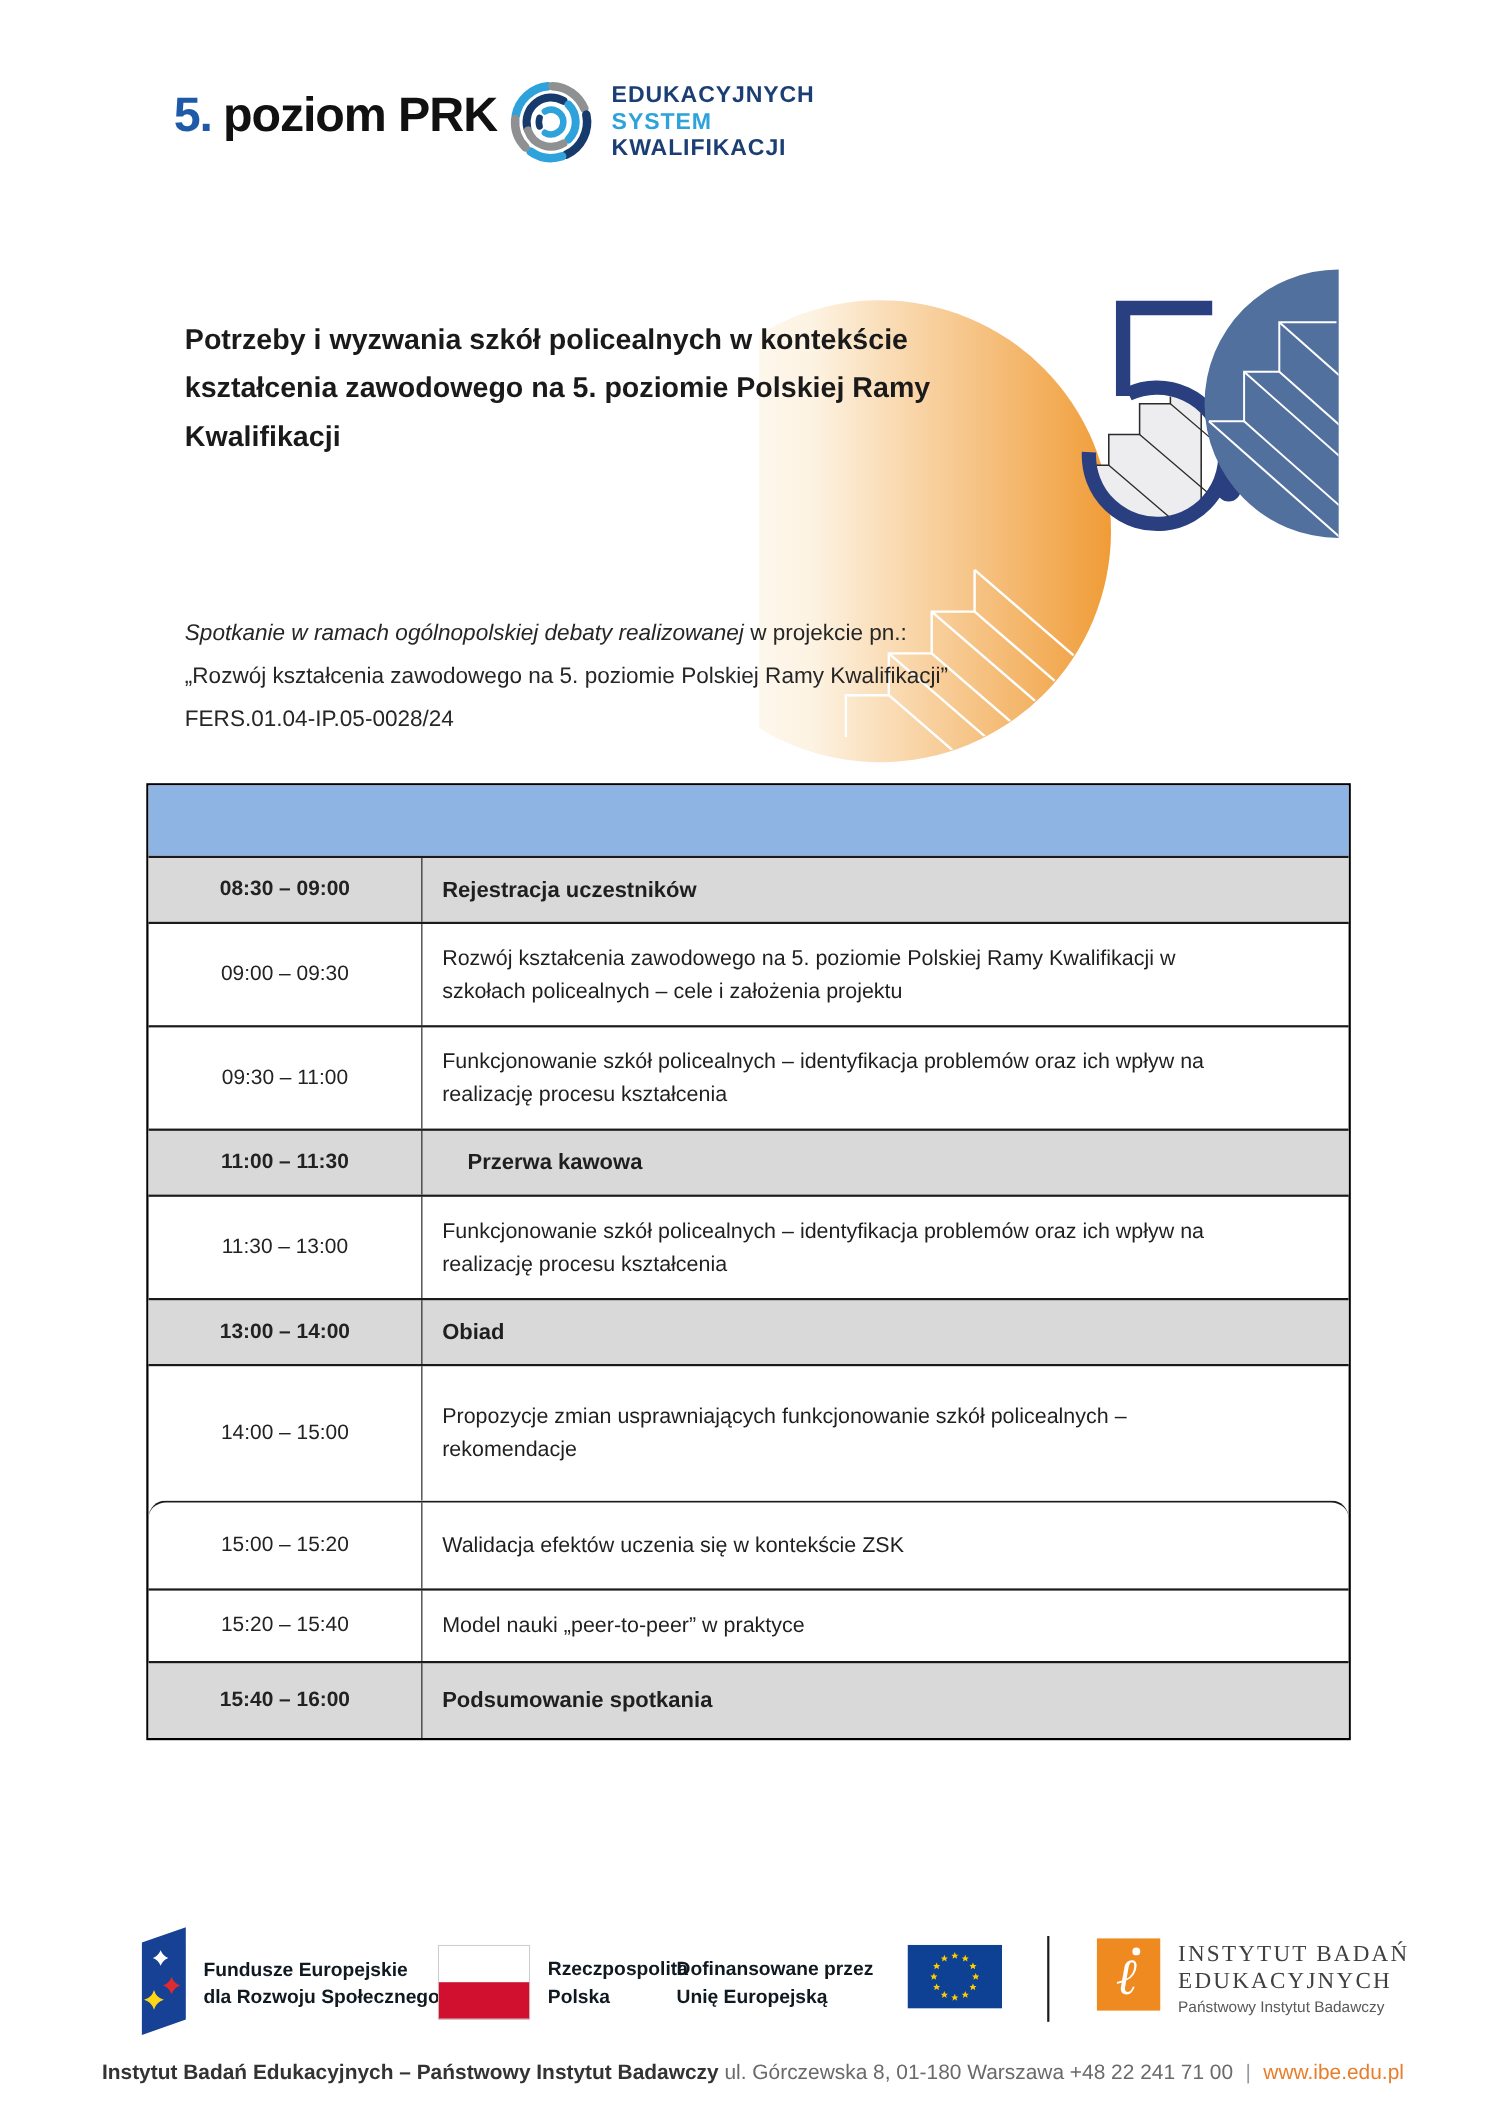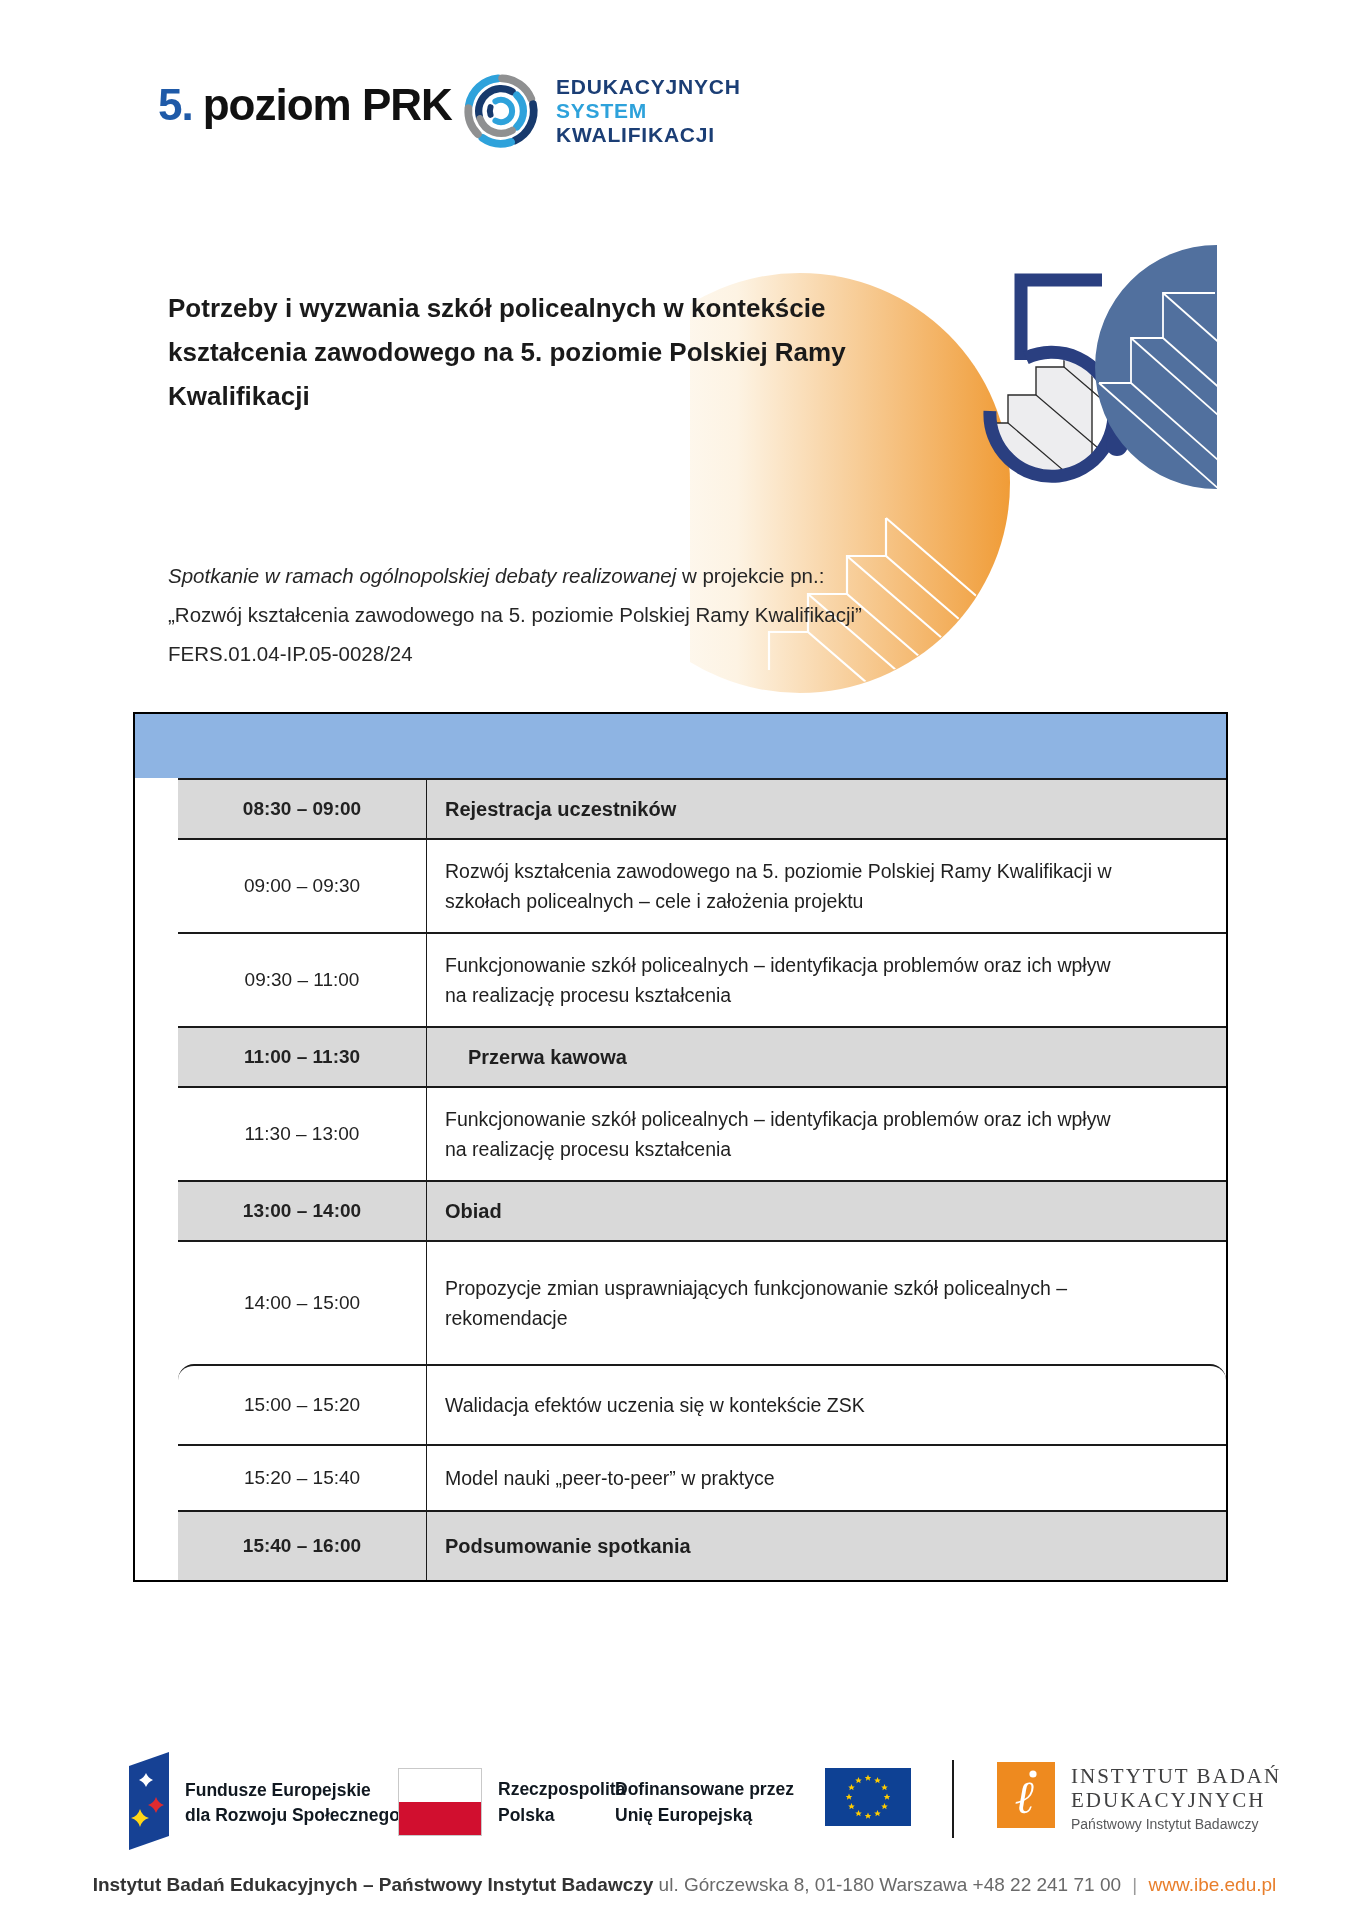--- a/index.html
+++ b/index.html
@@ -22,21 +22,21 @@
   
   .title{position:absolute;left:168px;top:286px;z-index:2;font-weight:bold;
          font-size:26px;line-height:44px;color:#1a1a1a;white-space:nowrap;}
   .meta{position:absolute;left:168px;top:556px;z-index:2;font-size:20.5px;
         line-height:39px;color:#262626;white-space:nowrap;}
   .meta .it{font-style:italic;}
 
   
   .agenda{position:absolute;left:133px;top:712px;width:1091px;border:2px solid #000;z-index:2;background:#fff;}
   .agenda-header{height:64px;background:#8EB4E3;}
-  .agenda-row{display:flex;border-top:2px solid #1a1a1a;margin-left:43px;}
+  .agenda-row{display:flex;border-top:2px solid #1a1a1a;}
   .col-time{flex:0 0 248px;display:flex;align-items:center;justify-content:center;
             border-right:1px solid #1a1a1a;font-size:19px;color:#222;}
   .col-label{flex:1;display:flex;align-items:center;padding:10px 100px 10px 18px;
              font-size:19.5px;line-height:30px;color:#1f1f1f;}
   .agenda-row.highlight{background:#D9D9D9;}
   .agenda-row.highlight .col-time{font-weight:bold;}
   .agenda-row.highlight .col-label{font-weight:bold;font-size:20px;}
   .agenda-body .agenda-row:nth-child(1){min-height:58px;}
   .agenda-body .agenda-row:nth-child(2){min-height:92px;}
   .agenda-body .agenda-row:nth-child(3){min-height:92px;}

